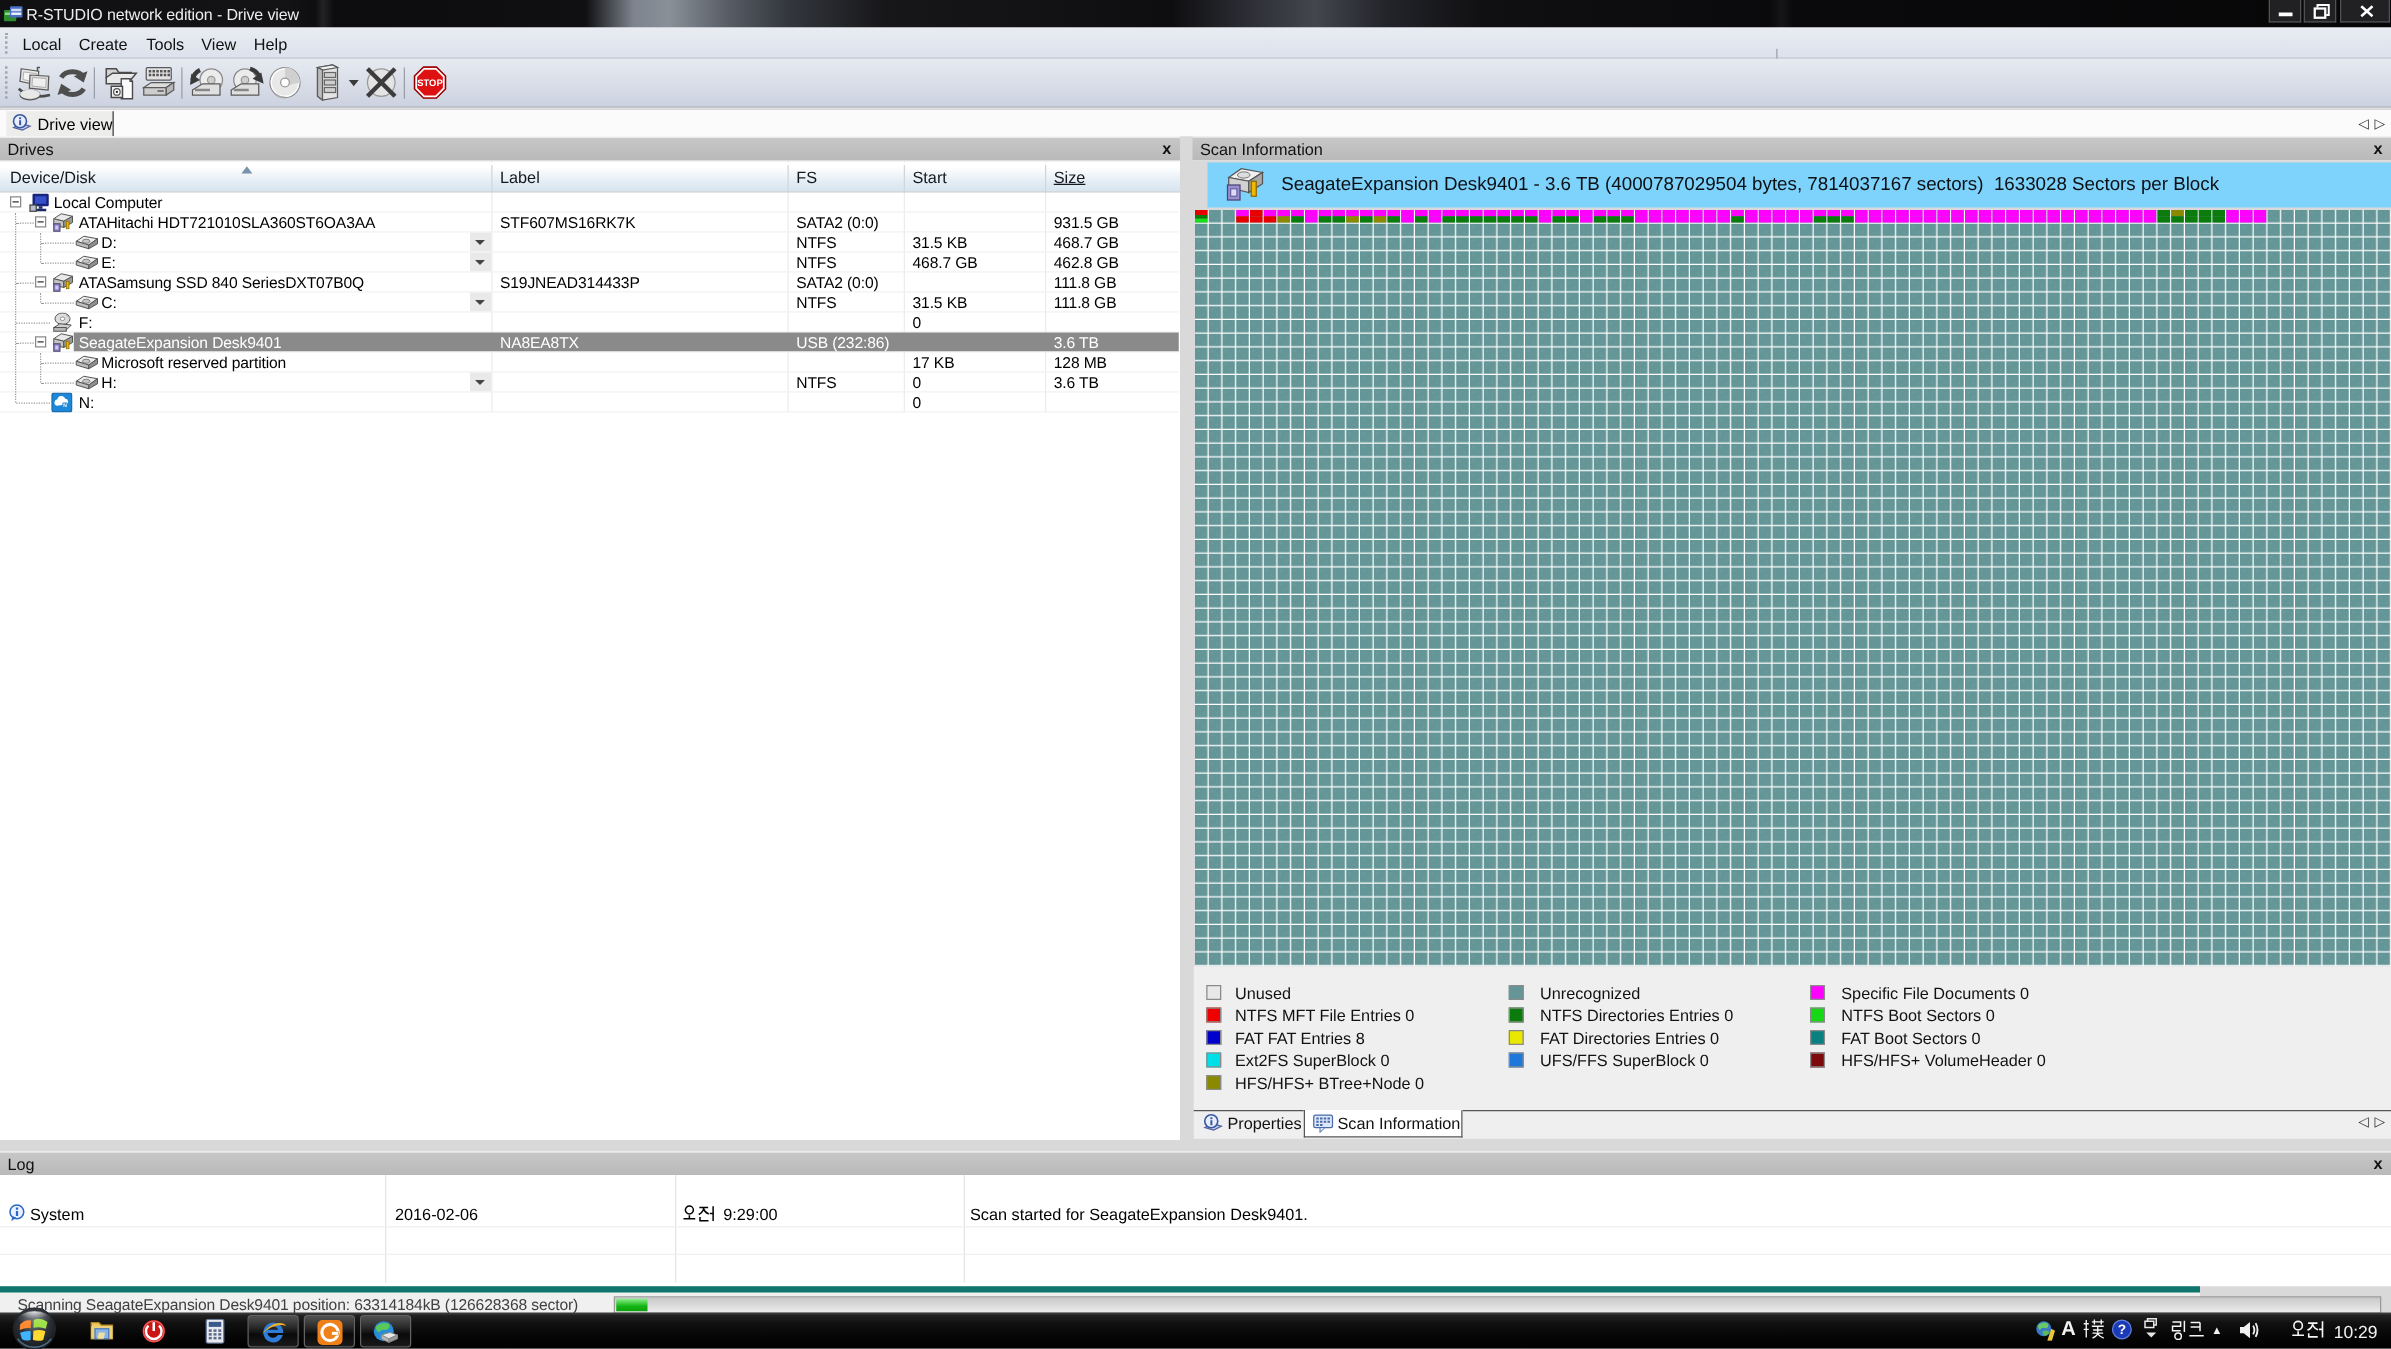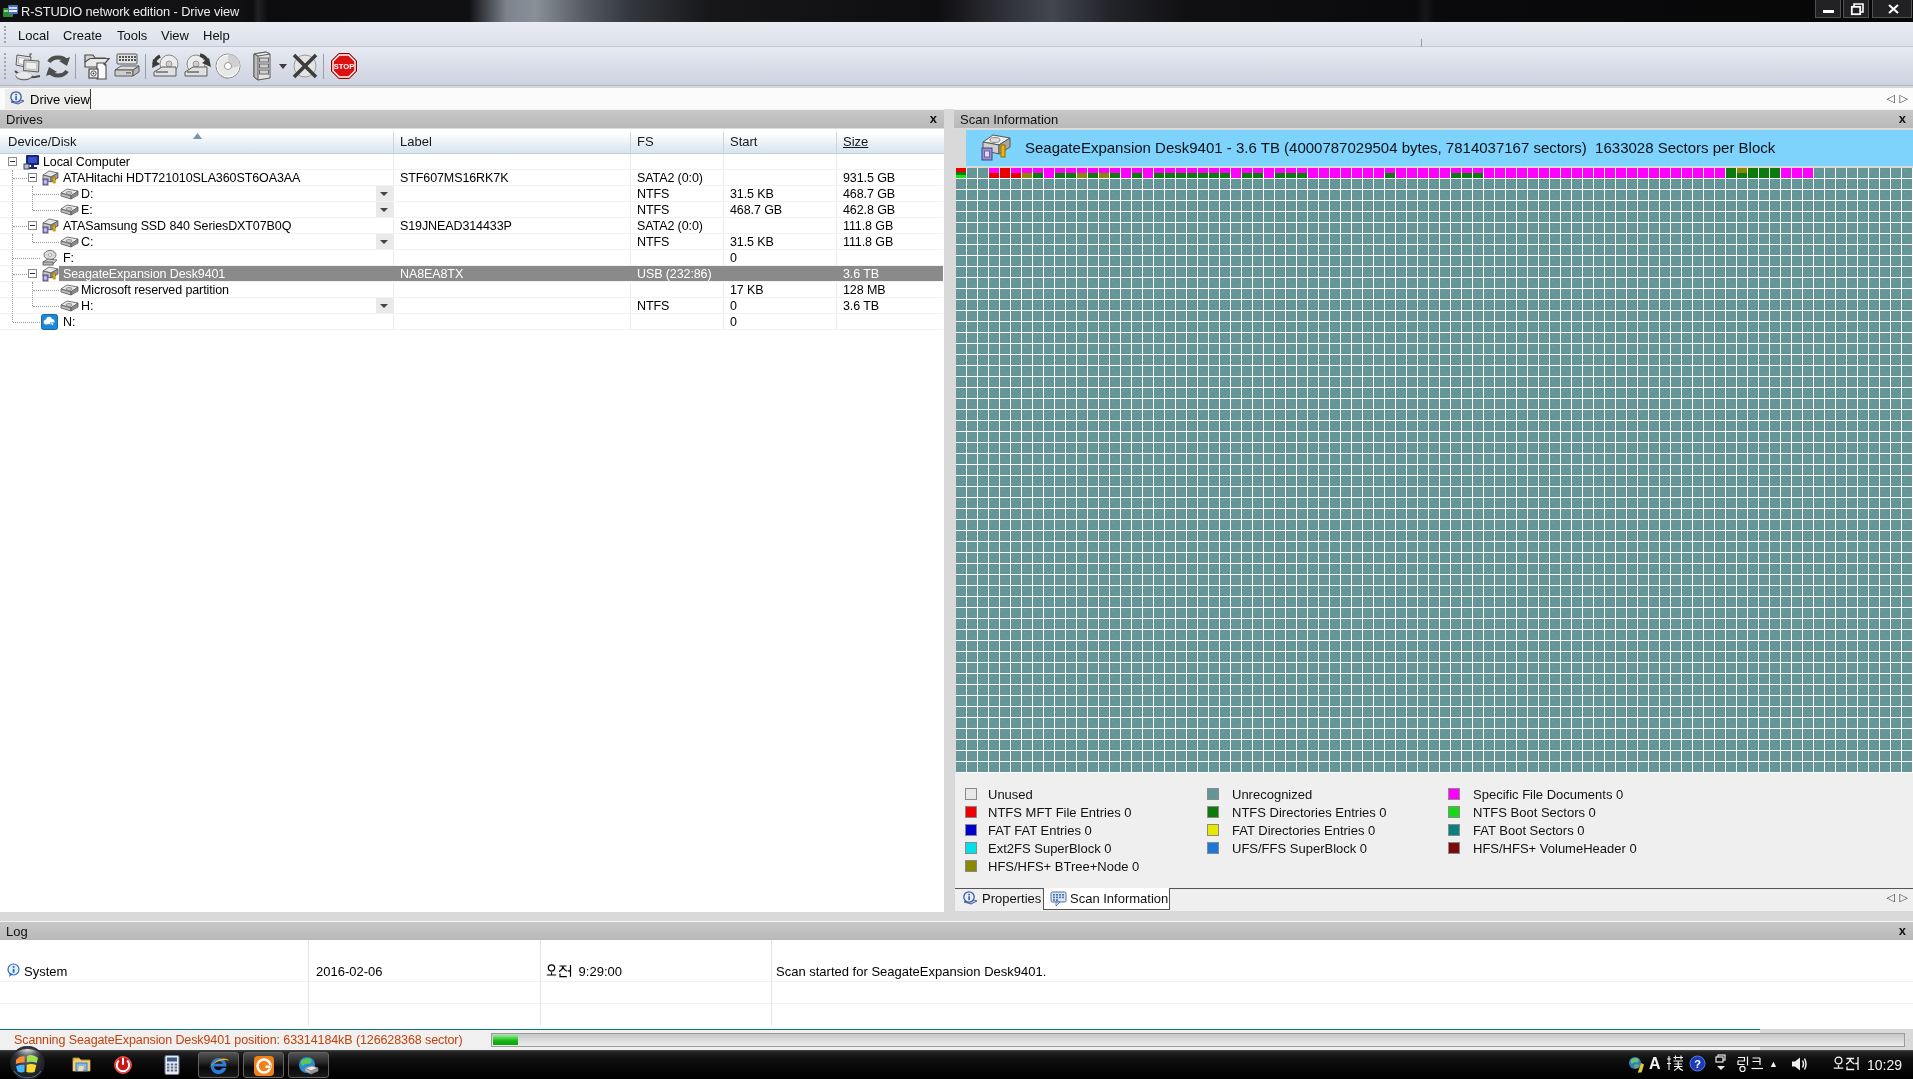--- a/index.html
+++ b/index.html
@@ -28,21 +28,21 @@
 .expand { position:absolute; width:9px; height:9px; top:3px; border:1px solid #898989; background:#fff; }
 .expand:after { content:""; position:absolute; left:1px; top:3px; width:5px; height:1px; background:#333; }
 .dotv { position:absolute; width:1px; border-left:1px dotted #9a9a9a; }
 .doth { position:absolute; height:1px; border-top:1px dotted #9a9a9a; }
 #infobar { left:966px; top:130px; width:958px; height:36px; background:#7dd3fc; font-size:15px; color:#0c1014; }
 #legend { left:955px; top:773px; width:958px; height:115px; background:#efefef; font-size:13px; color:#111; }
 .sw { position:absolute; width:12px; height:12px; border:1px solid #8a8a8a; }
 .ltx { position:absolute; white-space:nowrap; }
 #btabs { left:955px; top:888px; width:958px; height:23px; background:#efefef; }
 #log { left:0; top:940px; width:1913px; height:89px; background:#fff; font-size:13px; }
-#status { left:0; top:1029px; width:1760px; height:21px; background:#f0f0f0; border-top:1px solid #0f766e; font-size:12.5px; letter-spacing:-0.1px; color:#c2410c; }
+#status { left:0; top:1029px; width:1760px; height:21px; background:#f0f0f0; border-top:5px solid #0f766e; font-size:12.5px; letter-spacing:-0.1px; color:#404040; }
 #taskbar { left:0; top:1050px; width:1913px; height:29px; background:linear-gradient(#454545,#222 8%,#101010 30%,#050505 70%,#000); }
 .appbtn { position:absolute; top:2px; width:41px; height:26px; border:1px solid #636363; border-radius:3px; background:linear-gradient(#525252,#262626 40%,#0a0a0a 60%,#1a1a1a); }
 .tray { color:#f2f2f2; position:absolute; }
 </style></head>
 <body>
 <div class="abs" id="titlebar">
 <svg class="abs" style="left:3px;top:3px" width="16" height="16" viewBox="0 0 16 16">
       <rect x="0" y="5" width="10" height="9" rx="1" fill="#2e8b2e"></rect>
       <rect x="1" y="7" width="8" height="2" fill="#8fd48f"></rect>
       <rect x="5" y="2" width="10" height="9" rx="1" fill="#4a6fc4"></rect>
@@ -539,21 +539,21 @@
     <rect x="836" y="5" width="10" height="5" fill="#ff00ff"></rect>
     <rect x="847" y="0" width="10" height="5" fill="#ff00ff"></rect>
     <rect x="847" y="5" width="10" height="5" fill="#ff00ff"></rect>
   </svg>
 <div class="abs" id="legend">
     <div class="sw" style="left:10px;top:15px;background:#e8e8e8"></div>
     <span class="ltx" style="left:33px;top:14px;">Unused</span>
     <div class="sw" style="left:10px;top:33px;background:#ee0000"></div>
     <span class="ltx" style="left:33px;top:32px;">NTFS MFT File Entries 0</span>
     <div class="sw" style="left:10px;top:51px;background:#0000cc"></div>
-    <span class="ltx" style="left:33px;top:50px;">FAT FAT Entries 0</span>
+    <span class="ltx" style="left:33px;top:50px;">FAT FAT Entries 8</span>
     <div class="sw" style="left:10px;top:69px;background:#00e0e8"></div>
     <span class="ltx" style="left:33px;top:68px;">Ext2FS SuperBlock 0</span>
     <div class="sw" style="left:10px;top:87px;background:#8a8a00"></div>
     <span class="ltx" style="left:33px;top:86px;">HFS/HFS+ BTree+Node 0</span>
     <div class="sw" style="left:252px;top:15px;background:#649697"></div>
     <span class="ltx" style="left:277px;top:14px;">Unrecognized</span>
     <div class="sw" style="left:252px;top:33px;background:#0b7c0b"></div>
     <span class="ltx" style="left:277px;top:32px;">NTFS Directories Entries 0</span>
     <div class="sw" style="left:252px;top:51px;background:#e8e800"></div>
     <span class="ltx" style="left:277px;top:50px;">FAT Directories Entries 0</span>

